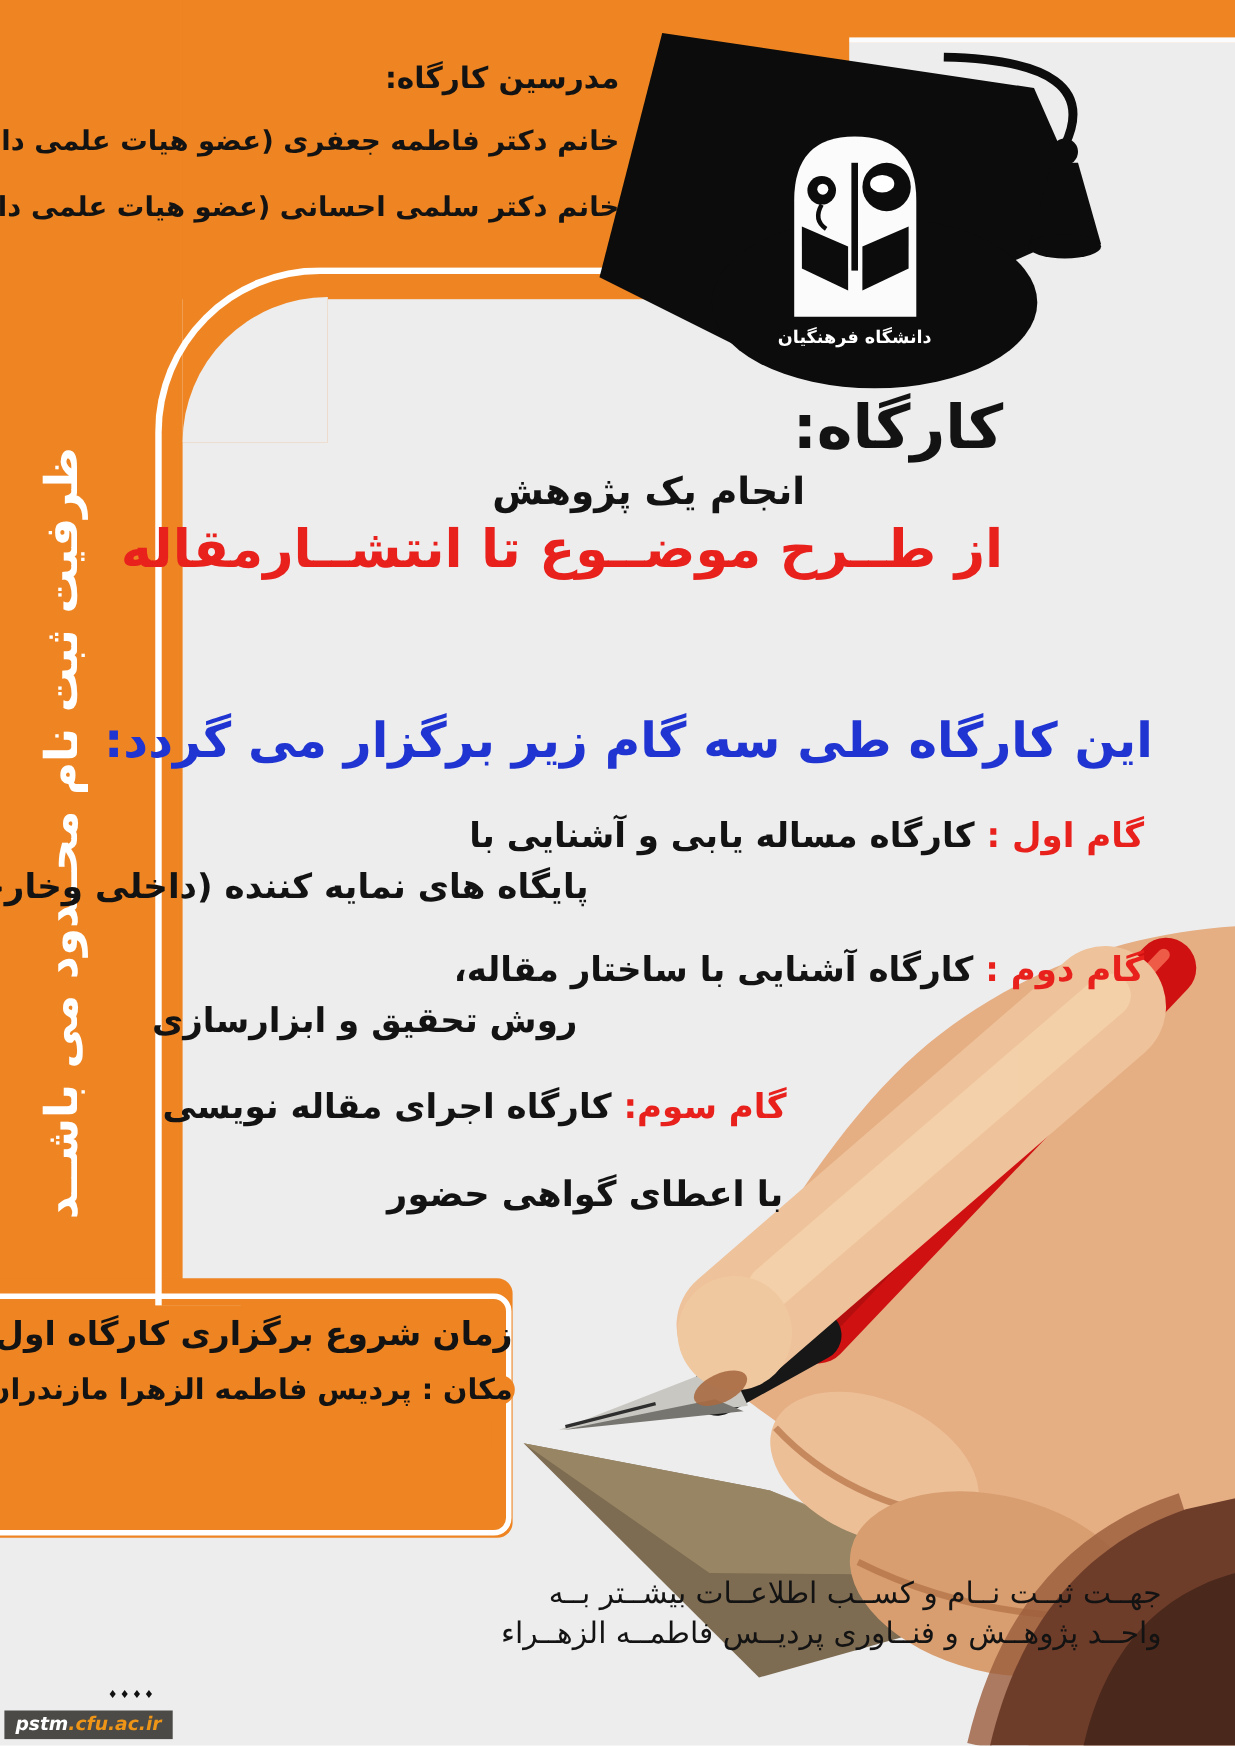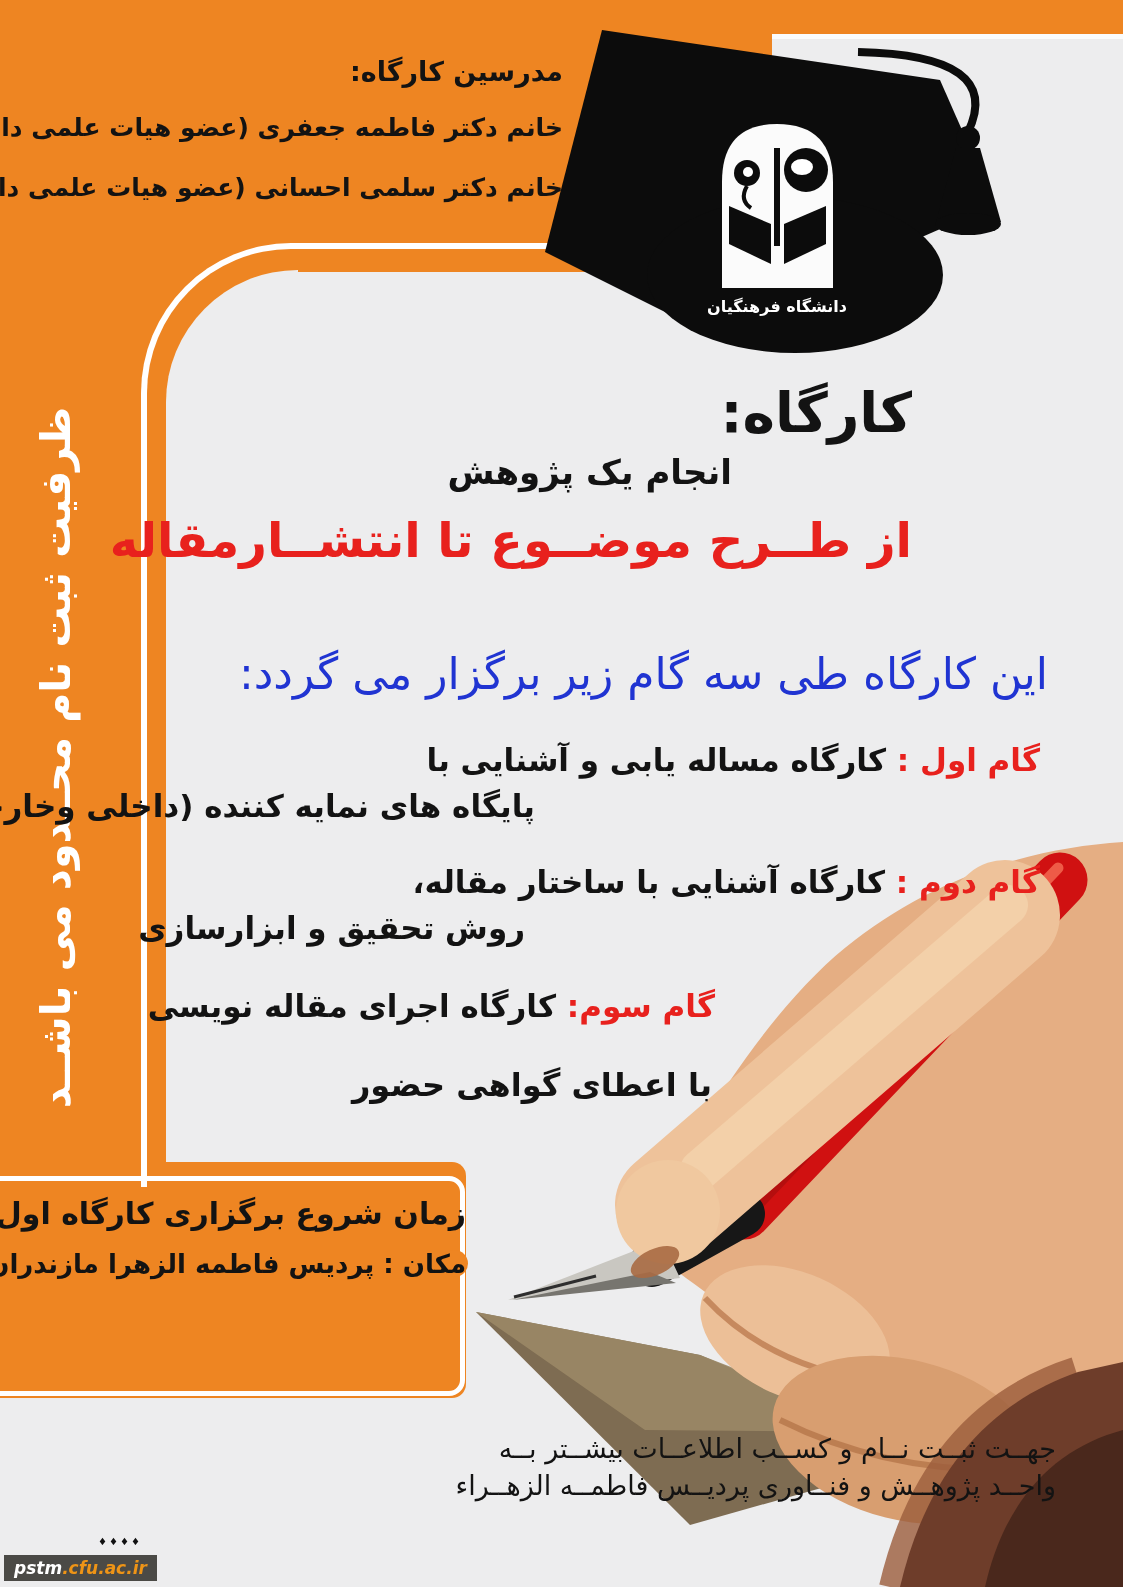--- a/index.html
+++ b/index.html
@@ -25,25 +25,25 @@
   
   .hand-svg{left:430px;top:818px;width:693px;height:769px;z-index:2;}
   .cap-svg{left:520px;top:0;width:505px;height:365px;z-index:6;}
   
   .txt{direction:rtl;white-space:nowrap;z-index:7;}
   .header-text{right:560px;top:56px;text-align:right;font-weight:bold;}
   .header-text .ht-title{font-size:27px;margin-bottom:26px;}
   .header-text .ht-line{font-size:25px;margin-bottom:31px;}
   .side-note{left:32px;top:1180px;width:845px;height:62px;transform-origin:0 0;transform:rotate(-90deg);
     color:#fff;font-size:41px;font-weight:bold;text-align:center;z-index:7;direction:rtl;white-space:nowrap;}
-  .title-block{right:211px;top:383px;text-align:right;font-weight:bold;}
+  .title-block{right:211px;top:358px;text-align:right;font-weight:bold;}
   .tb-label{font-size:55px;line-height:1.1;}
   .tb-sub{font-size:34px;margin:8px 180px 0 0;}
-  .tb-main{font-size:48px;color:var(--red,#e8211d);margin-top:20px;}
-  .intro{right:75px;top:648px;font-size:44px;font-weight:normal;color:var(--blue,#2034d2);}
+  .tb-main{font-size:48px;color:var(--red,#e8211d);margin-top:4px;}
+  .intro{right:75px;top:648px;font-size:44px;font-weight:bold;color:var(--blue,#2034d2);}
   .steps{right:83px;top:742px;font-size:31px;font-weight:bold;text-align:right;}
   .step-label{color:var(--red,#e8211d);}
   .s1l2{margin:10px 505px 0 0;}
   .s2l1{margin-top:40px;}
   .s2l2{margin:10px 515px 0 0;}
   .s3l1{margin-top:42px;margin-right:325px;}
   .step-line:empty{display:none;}
   .certificate{right:411px;top:1066px;font-size:32px;font-weight:bold;}
   .schedule{left:0;top:1196px;width:466px;text-align:center;font-weight:bold;z-index:7;}
   .sc1{font-size:30px;}

